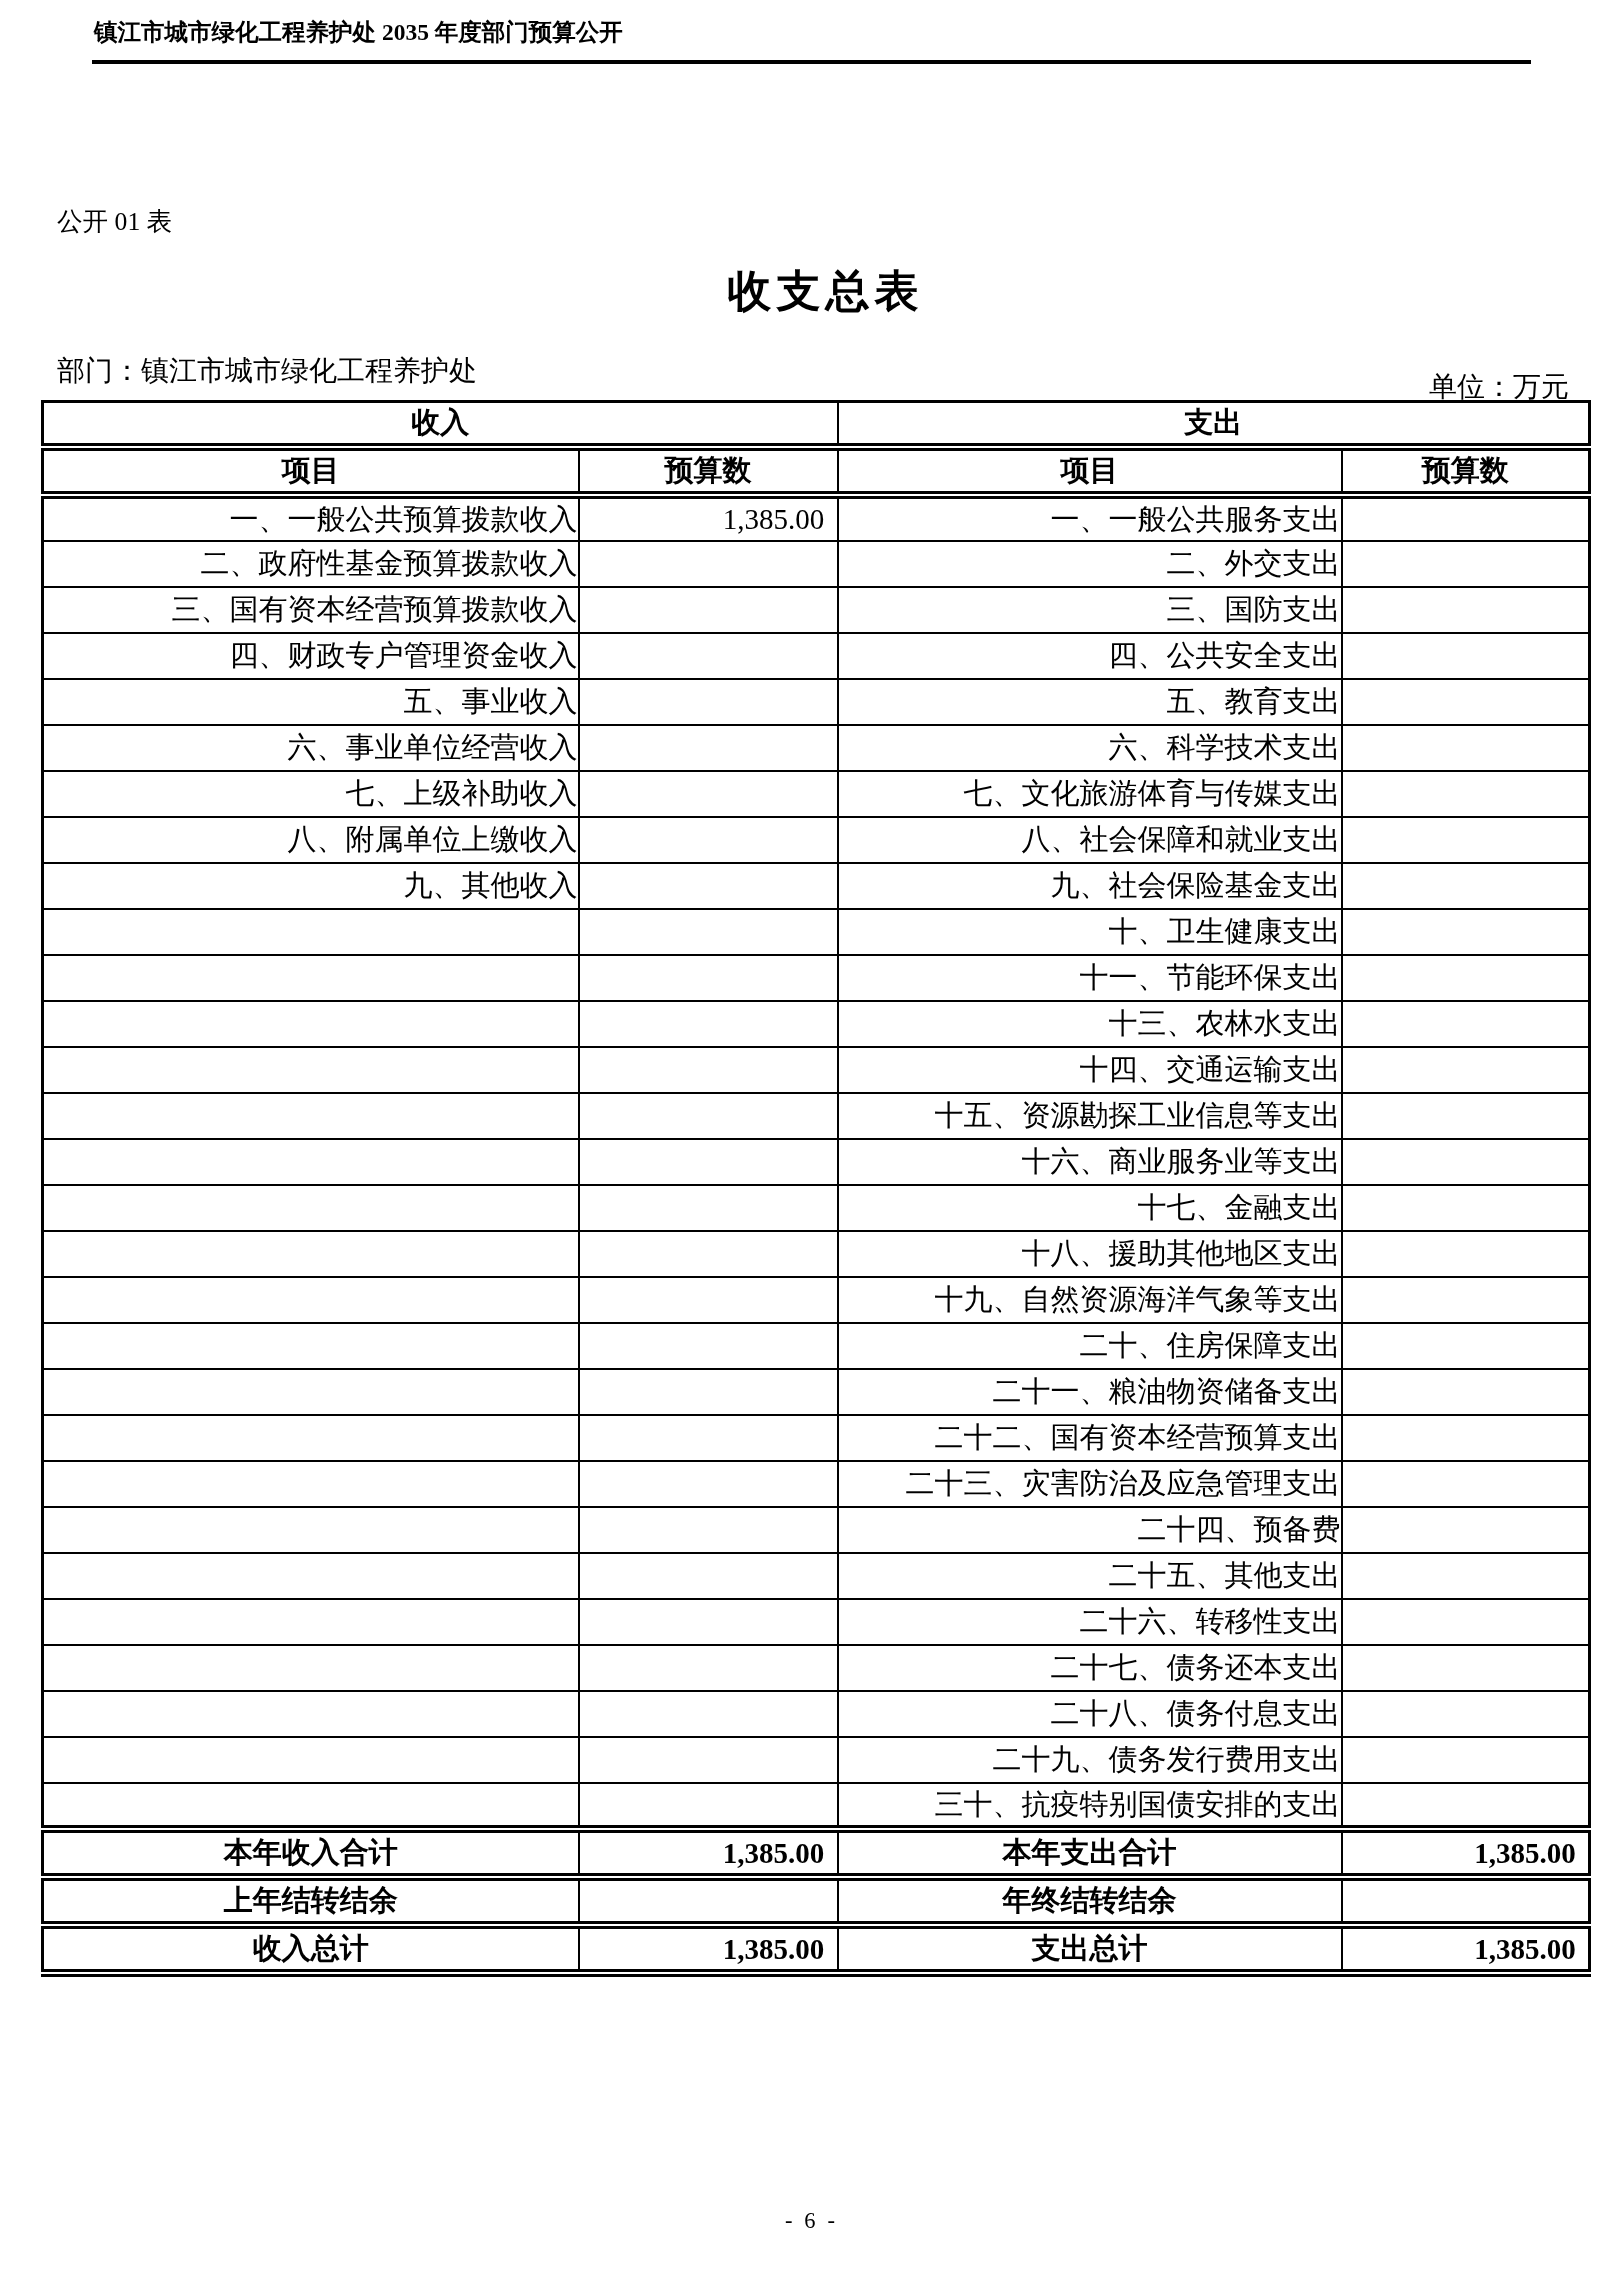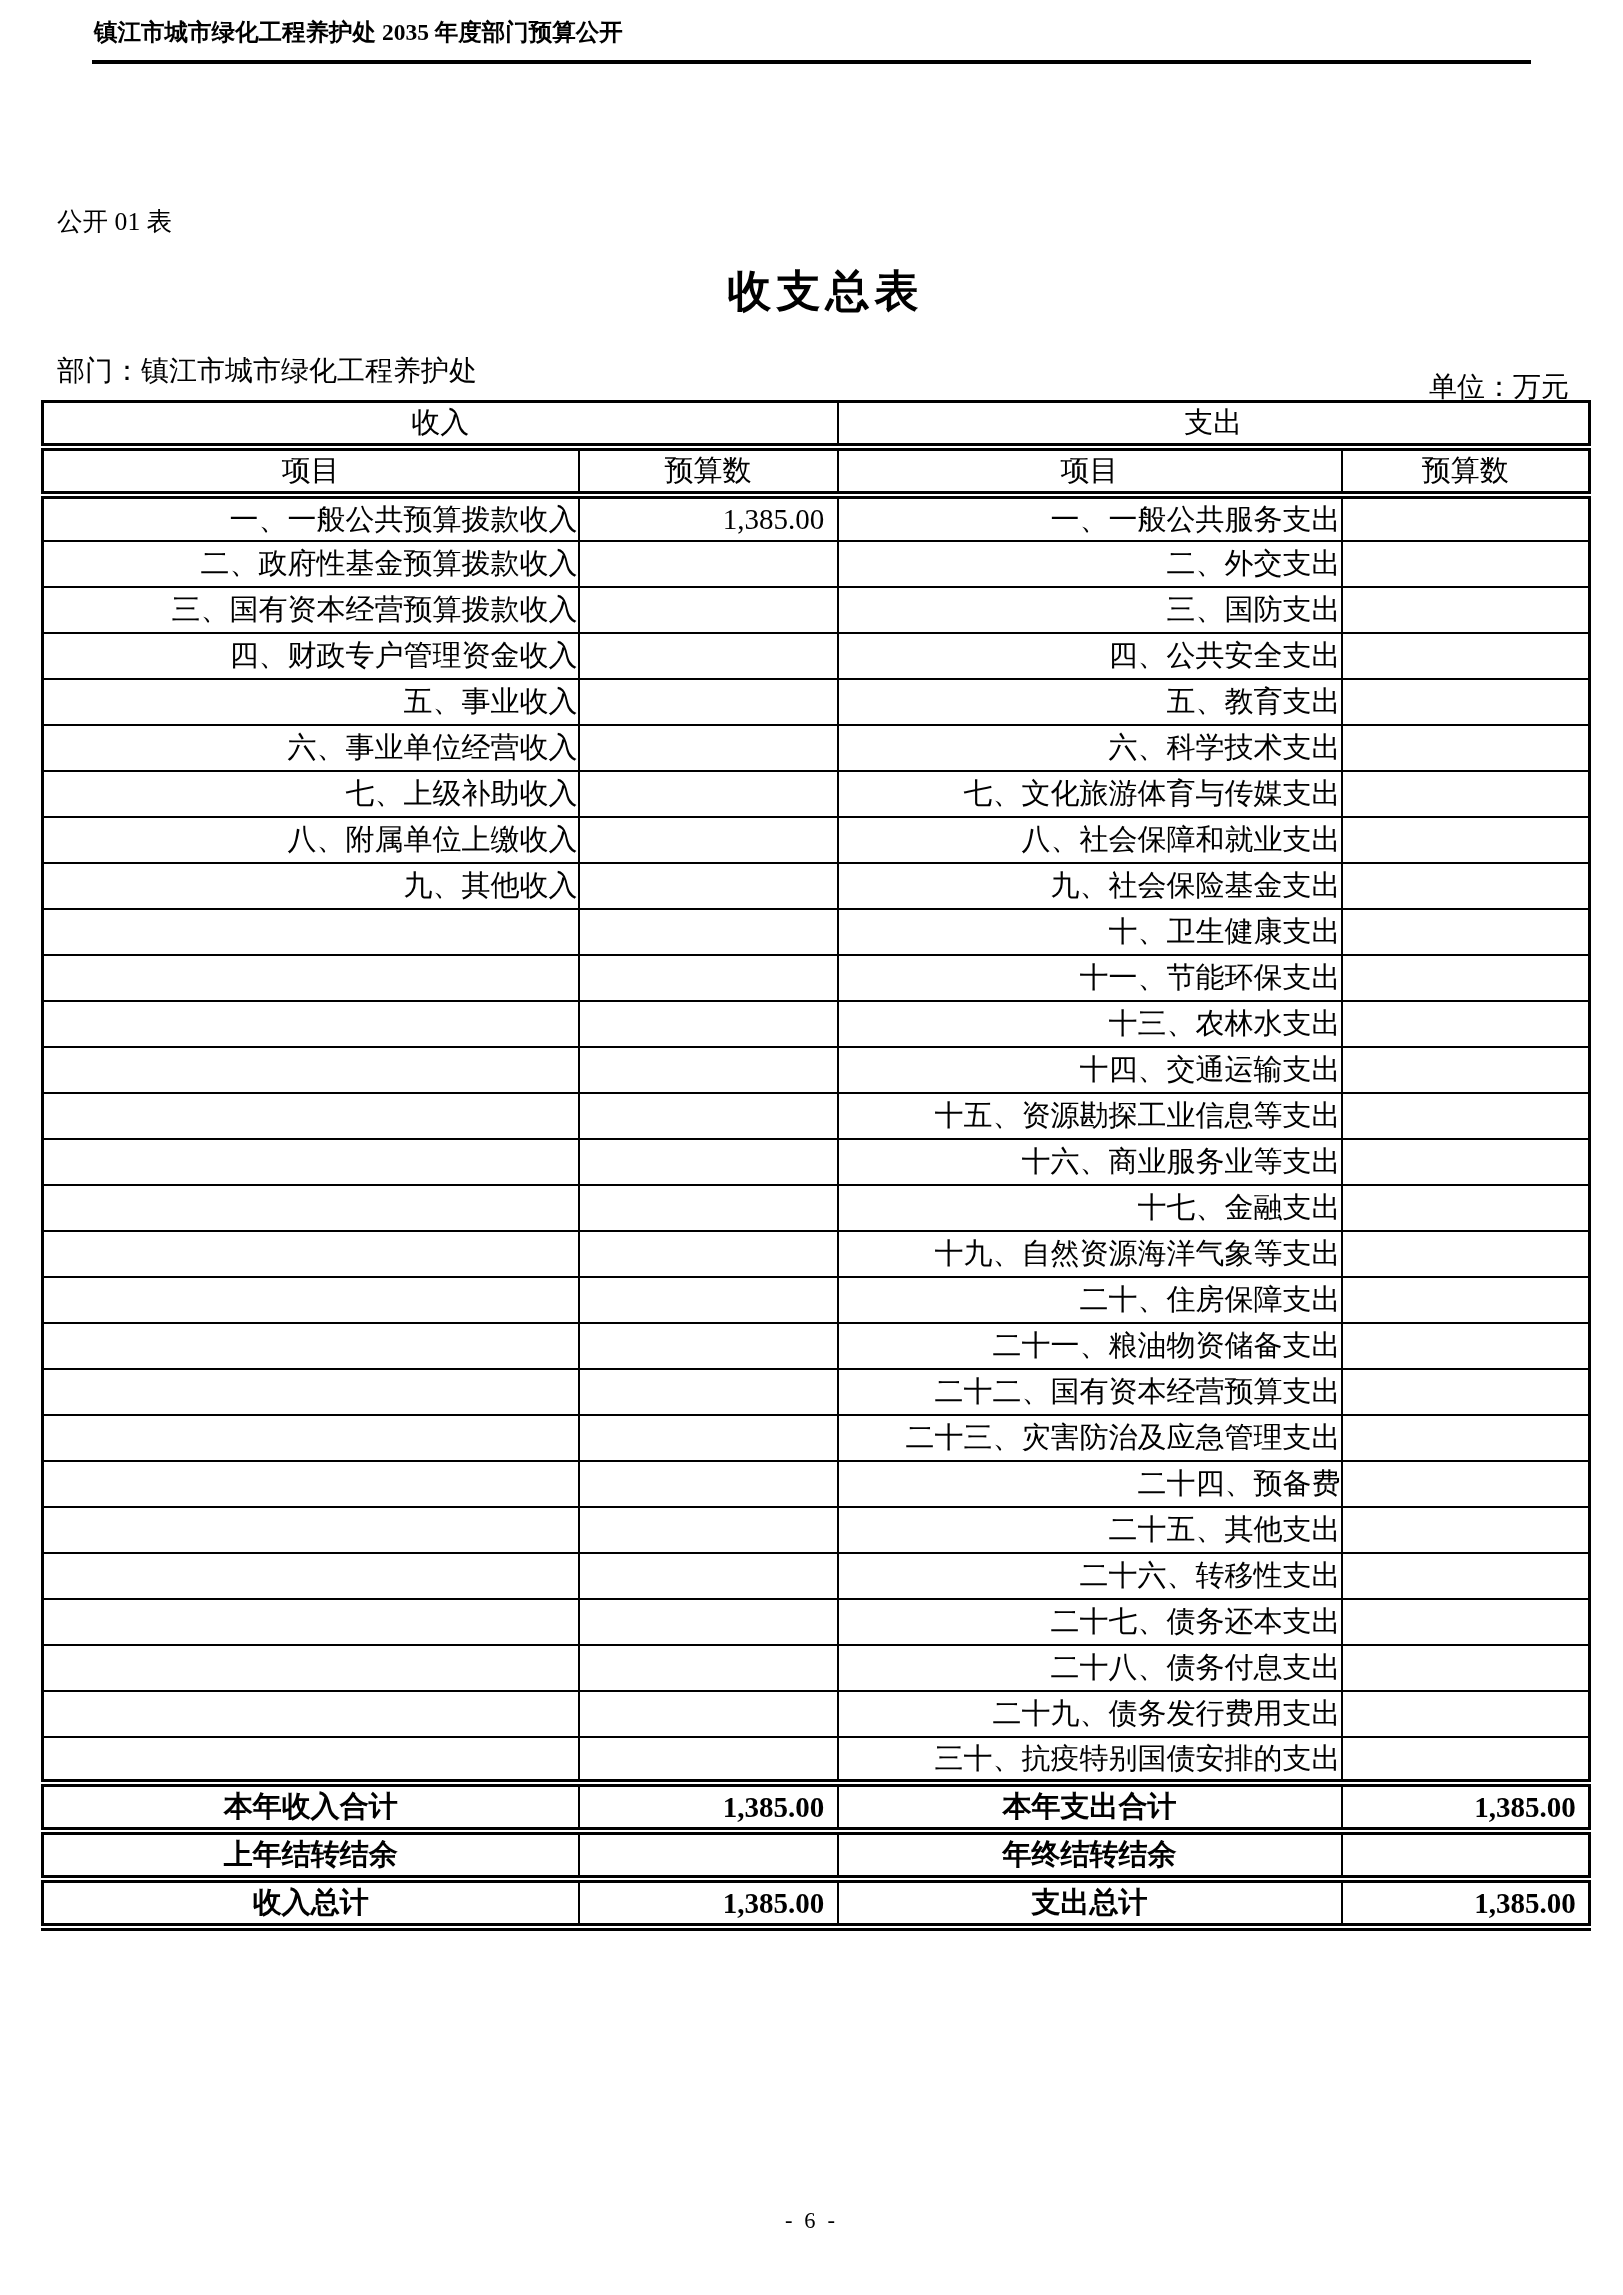--- a/index.html
+++ b/index.html
@@ -37,21 +37,21 @@
   }
   .budget-table td{
     border:2.6px solid #000000;
     vertical-align:middle;
     font-size:29px;
     padding:0;
     overflow:hidden;white-space:nowrap;
   }
   .budget-table thead td{
     border-bottom:8.2px double #000000;
-    font-weight:normal;text-align:center;
+    font-weight:bold;text-align:center;
   }
   .budget-table tr.group-row{height:42px;}
   .budget-table tr.cols-row{height:48px;}
   #rows-body tr{height:46px;}
   #footer-body tr{height:46px;}
   #footer-body td{
     border-top:8.2px double #000000;
     font-weight:bold;
   }
   .budget-table td.item{text-align:right;padding-left:2px;}
@@ -190,20 +190,26 @@
       </tr>
       <tr>
         <td class="item"></td>
         <td class="amount"></td>
         <td class="item">十七、金融支出</td>
         <td class="amount"></td>
       </tr>
       <tr>
         <td class="item"></td>
         <td class="amount"></td>
+        <td class="item">十八、援助其他地区支出</td>
+        <td class="amount"></td>
+      </tr>
+      <tr>
+        <td class="item"></td>
+        <td class="amount"></td>
         <td class="item">十九、自然资源海洋气象等支出</td>
         <td class="amount"></td>
       </tr>
       <tr>
         <td class="item"></td>
         <td class="amount"></td>
         <td class="item">二十、住房保障支出</td>
         <td class="amount"></td>
       </tr>
       <tr>

